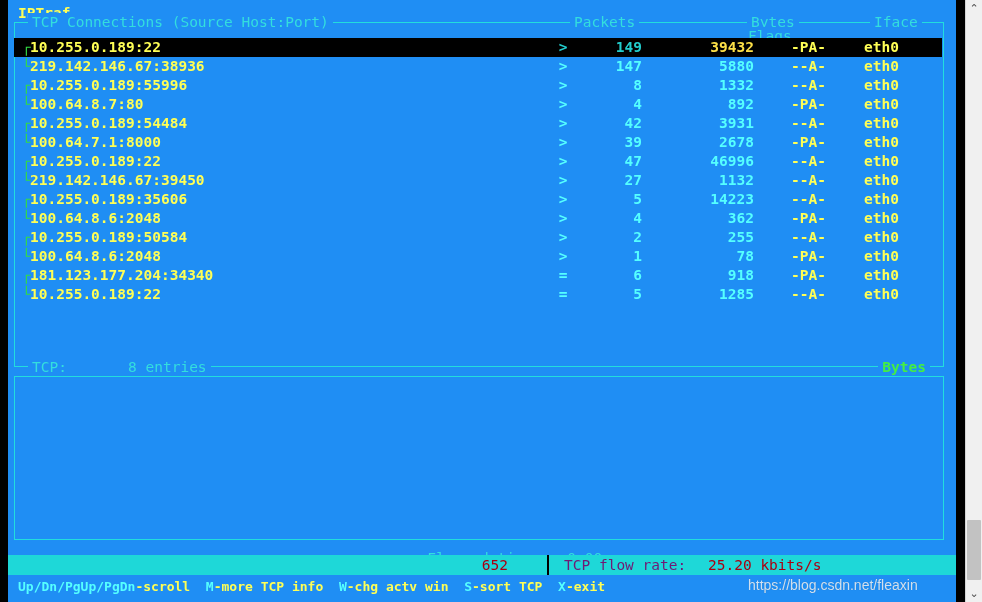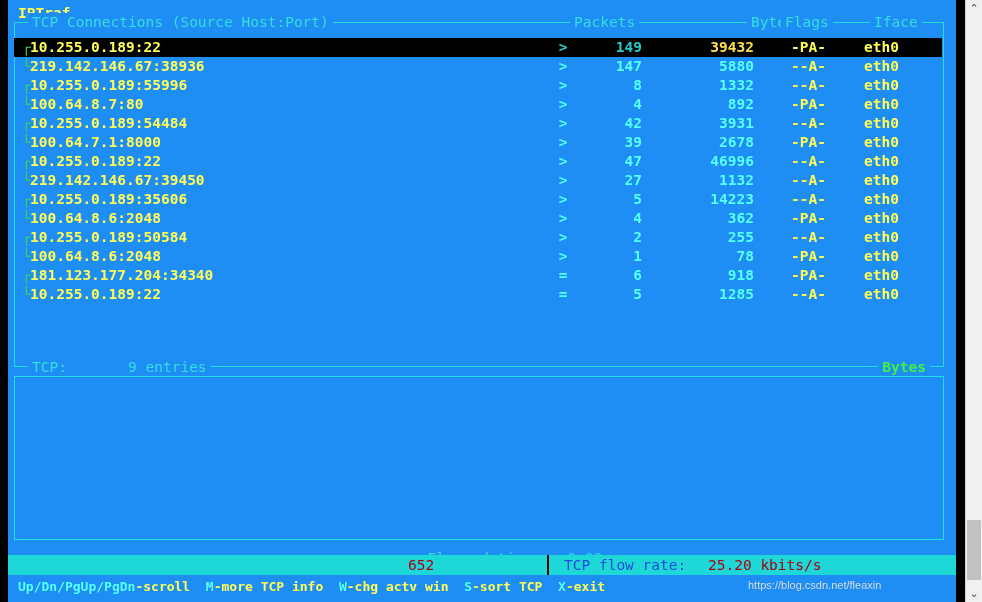--- a/index.html
+++ b/index.html
@@ -235,35 +235,36 @@
     position: absolute;
     left: 10px;
     top: 1px;
     color: #000000;
   }
   #pkts-value {
     position: absolute;
     left: 400px;
     top: 1px;
     width: 100px;
+    text-align: right;
     color: #aa0011;
   }
   #bar-divider {
     position: absolute;
     left: 539px;
     top: 0px;
     width: 2px;
     height: 20px;
     background: #000000;
   }
   #flow-label {
     position: absolute;
     left: 556px;
     top: 1px;
-    color: #1d4ed8;
+    color: #701a75;
   }
   #flow-value {
     position: absolute;
     left: 700px;
     top: 1px;
     color: #aa0011;
   }
 
   
   #key-bar {
@@ -289,21 +290,21 @@
 
   
   #watermark {
     position: absolute;
     left: 740px;
     top: 575px;
     width: 230px;
     color: #dfe8f0;
     opacity: 0.92;
     font-family: "Liberation Sans", sans-serif;
-    font-size: 11px;
+    font-size: 14px;
     line-height: 20px;
     white-space: nowrap;
     text-shadow: 0 0 1px rgba(0,0,0,0.25);
   }
 
   
   #scrollbar {
     position: absolute;
     right: 0;
     top: 0;
@@ -349,30 +350,30 @@
     
     <div id="tcp-panel">
 
       <div id="tcp-panel-border"></div>
 
       
       <div id="tcp-header-line" class="mono">
         <span class="hdr-seg" style="left:14px;">TCP Connections (Source Host:Port)</span>
         <span class="hdr-seg" style="left:556px;">Packets</span>
         <span class="hdr-seg" style="left:692px;margin-left:41px;">Bytes</span>
-        <span class="hdr-seg" style="left:767px;">Flags</span>
+        <span class="hdr-seg" style="left:730px;margin-top:14px;">Flags</span>
         <span class="hdr-seg" style="left:856px;">Iface</span>
       </div>
 
       
       <div id="tcp-rows"><div class="conn-row mono selected"><span class="c-bracket">┌</span><span class="c-host">10.255.0.189:22</span><span class="c-dir">&gt;</span><span class="c-packets">149</span><span class="c-bytes">39432</span><span class="c-flags">-PA-</span><span class="c-iface">eth0</span></div><div class="conn-row mono"><span class="c-bracket">└</span><span class="c-host">219.142.146.67:38936</span><span class="c-dir">&gt;</span><span class="c-packets">147</span><span class="c-bytes">5880</span><span class="c-flags">--A-</span><span class="c-iface">eth0</span></div><div class="conn-row mono"><span class="c-bracket">┌</span><span class="c-host">10.255.0.189:55996</span><span class="c-dir">&gt;</span><span class="c-packets">8</span><span class="c-bytes">1332</span><span class="c-flags">--A-</span><span class="c-iface">eth0</span></div><div class="conn-row mono"><span class="c-bracket">└</span><span class="c-host">100.64.8.7:80</span><span class="c-dir">&gt;</span><span class="c-packets">4</span><span class="c-bytes">892</span><span class="c-flags">-PA-</span><span class="c-iface">eth0</span></div><div class="conn-row mono"><span class="c-bracket">┌</span><span class="c-host">10.255.0.189:54484</span><span class="c-dir">&gt;</span><span class="c-packets">42</span><span class="c-bytes">3931</span><span class="c-flags">--A-</span><span class="c-iface">eth0</span></div><div class="conn-row mono"><span class="c-bracket">└</span><span class="c-host">100.64.7.1:8000</span><span class="c-dir">&gt;</span><span class="c-packets">39</span><span class="c-bytes">2678</span><span class="c-flags">-PA-</span><span class="c-iface">eth0</span></div><div class="conn-row mono"><span class="c-bracket">┌</span><span class="c-host">10.255.0.189:22</span><span class="c-dir">&gt;</span><span class="c-packets">47</span><span class="c-bytes">46996</span><span class="c-flags">--A-</span><span class="c-iface">eth0</span></div><div class="conn-row mono"><span class="c-bracket">└</span><span class="c-host">219.142.146.67:39450</span><span class="c-dir">&gt;</span><span class="c-packets">27</span><span class="c-bytes">1132</span><span class="c-flags">--A-</span><span class="c-iface">eth0</span></div><div class="conn-row mono"><span class="c-bracket">┌</span><span class="c-host">10.255.0.189:35606</span><span class="c-dir">&gt;</span><span class="c-packets">5</span><span class="c-bytes">14223</span><span class="c-flags">--A-</span><span class="c-iface">eth0</span></div><div class="conn-row mono"><span class="c-bracket">└</span><span class="c-host">100.64.8.6:2048</span><span class="c-dir">&gt;</span><span class="c-packets">4</span><span class="c-bytes">362</span><span class="c-flags">-PA-</span><span class="c-iface">eth0</span></div><div class="conn-row mono"><span class="c-bracket">┌</span><span class="c-host">10.255.0.189:50584</span><span class="c-dir">&gt;</span><span class="c-packets">2</span><span class="c-bytes">255</span><span class="c-flags">--A-</span><span class="c-iface">eth0</span></div><div class="conn-row mono"><span class="c-bracket">└</span><span class="c-host">100.64.8.6:2048</span><span class="c-dir">&gt;</span><span class="c-packets">1</span><span class="c-bytes">78</span><span class="c-flags">-PA-</span><span class="c-iface">eth0</span></div><div class="conn-row mono"><span class="c-bracket">┌</span><span class="c-host">181.123.177.204:34340</span><span class="c-dir">=</span><span class="c-packets">6</span><span class="c-bytes">918</span><span class="c-flags">-PA-</span><span class="c-iface">eth0</span></div><div class="conn-row mono"><span class="c-bracket">└</span><span class="c-host">10.255.0.189:22</span><span class="c-dir">=</span><span class="c-packets">5</span><span class="c-bytes">1285</span><span class="c-flags">--A-</span><span class="c-iface">eth0</span></div></div>
 
       
       <div id="tcp-status-line" class="mono">
-        <span id="tcp-status-left">TCP:       9 entries</span>
+        <span id="tcp-status-left">TCP:       8 entries</span>
         <span id="tcp-status-right">Bytes</span>
       </div>
     </div>
 
     
     <div id="detail-panel">
       <div id="elapsed-line" class="mono">
         <span id="elapsed-text">Elapsed time:   0:00</span>
       </div>
     </div>

